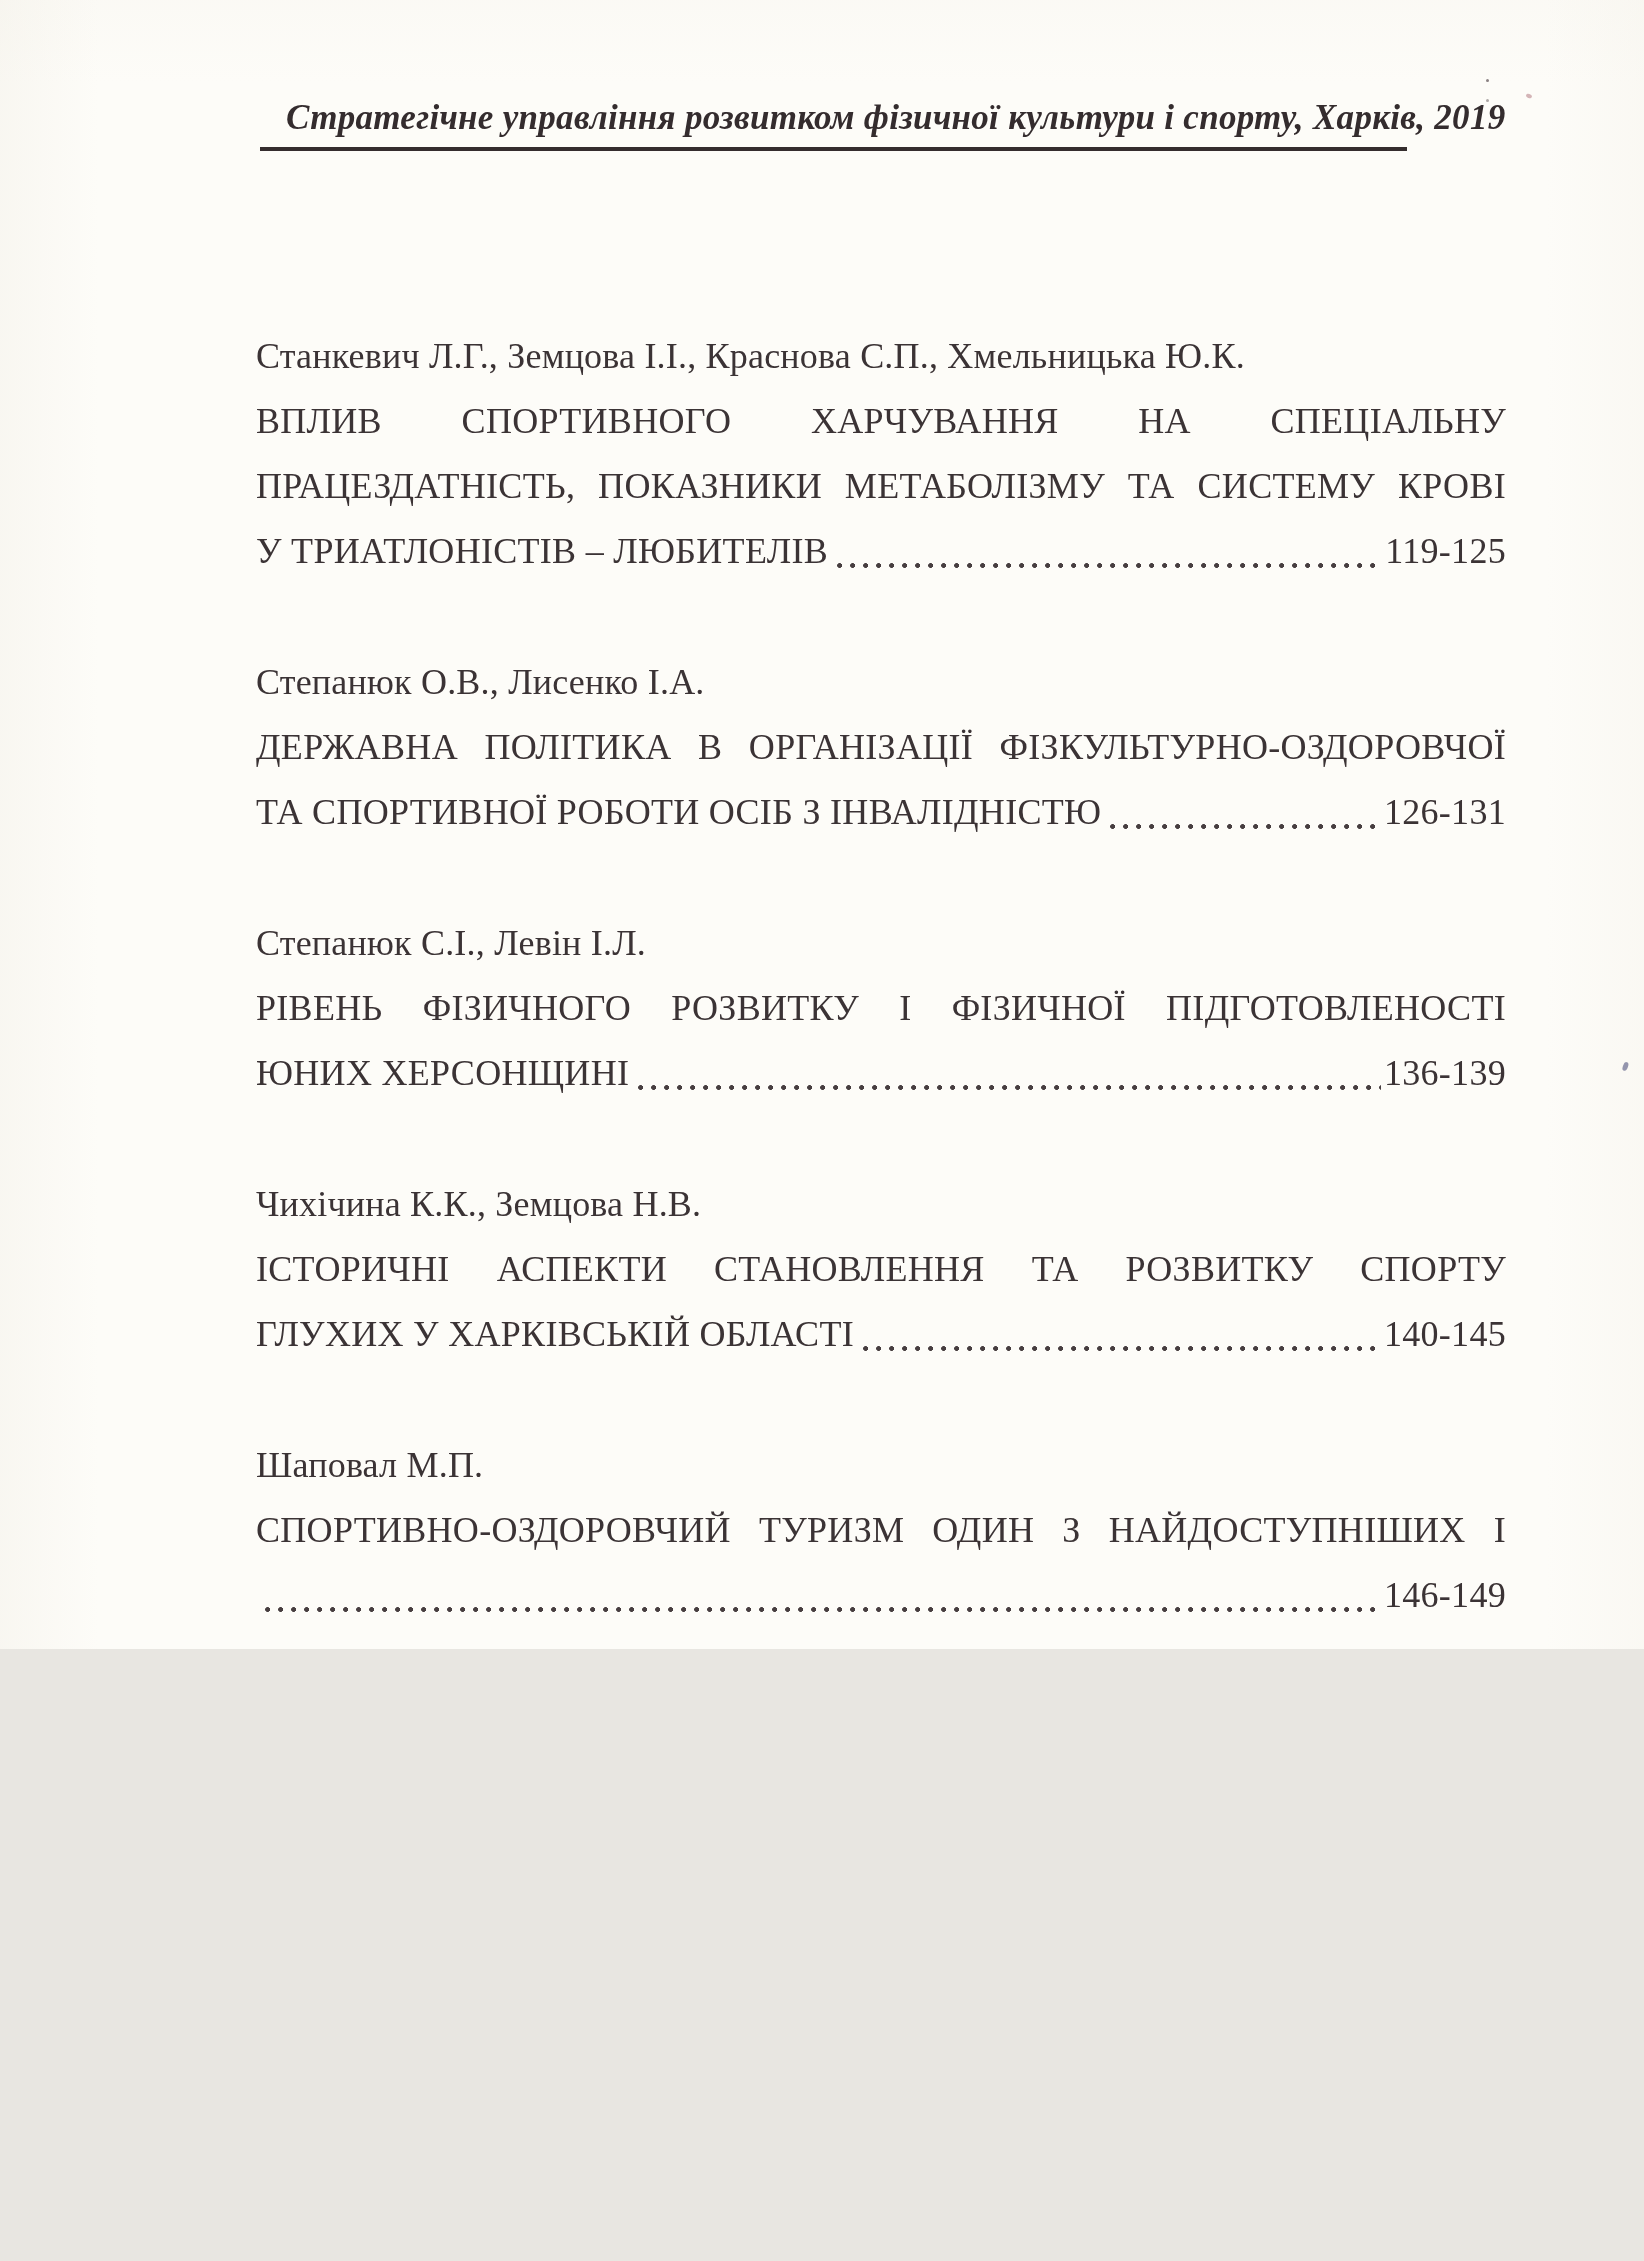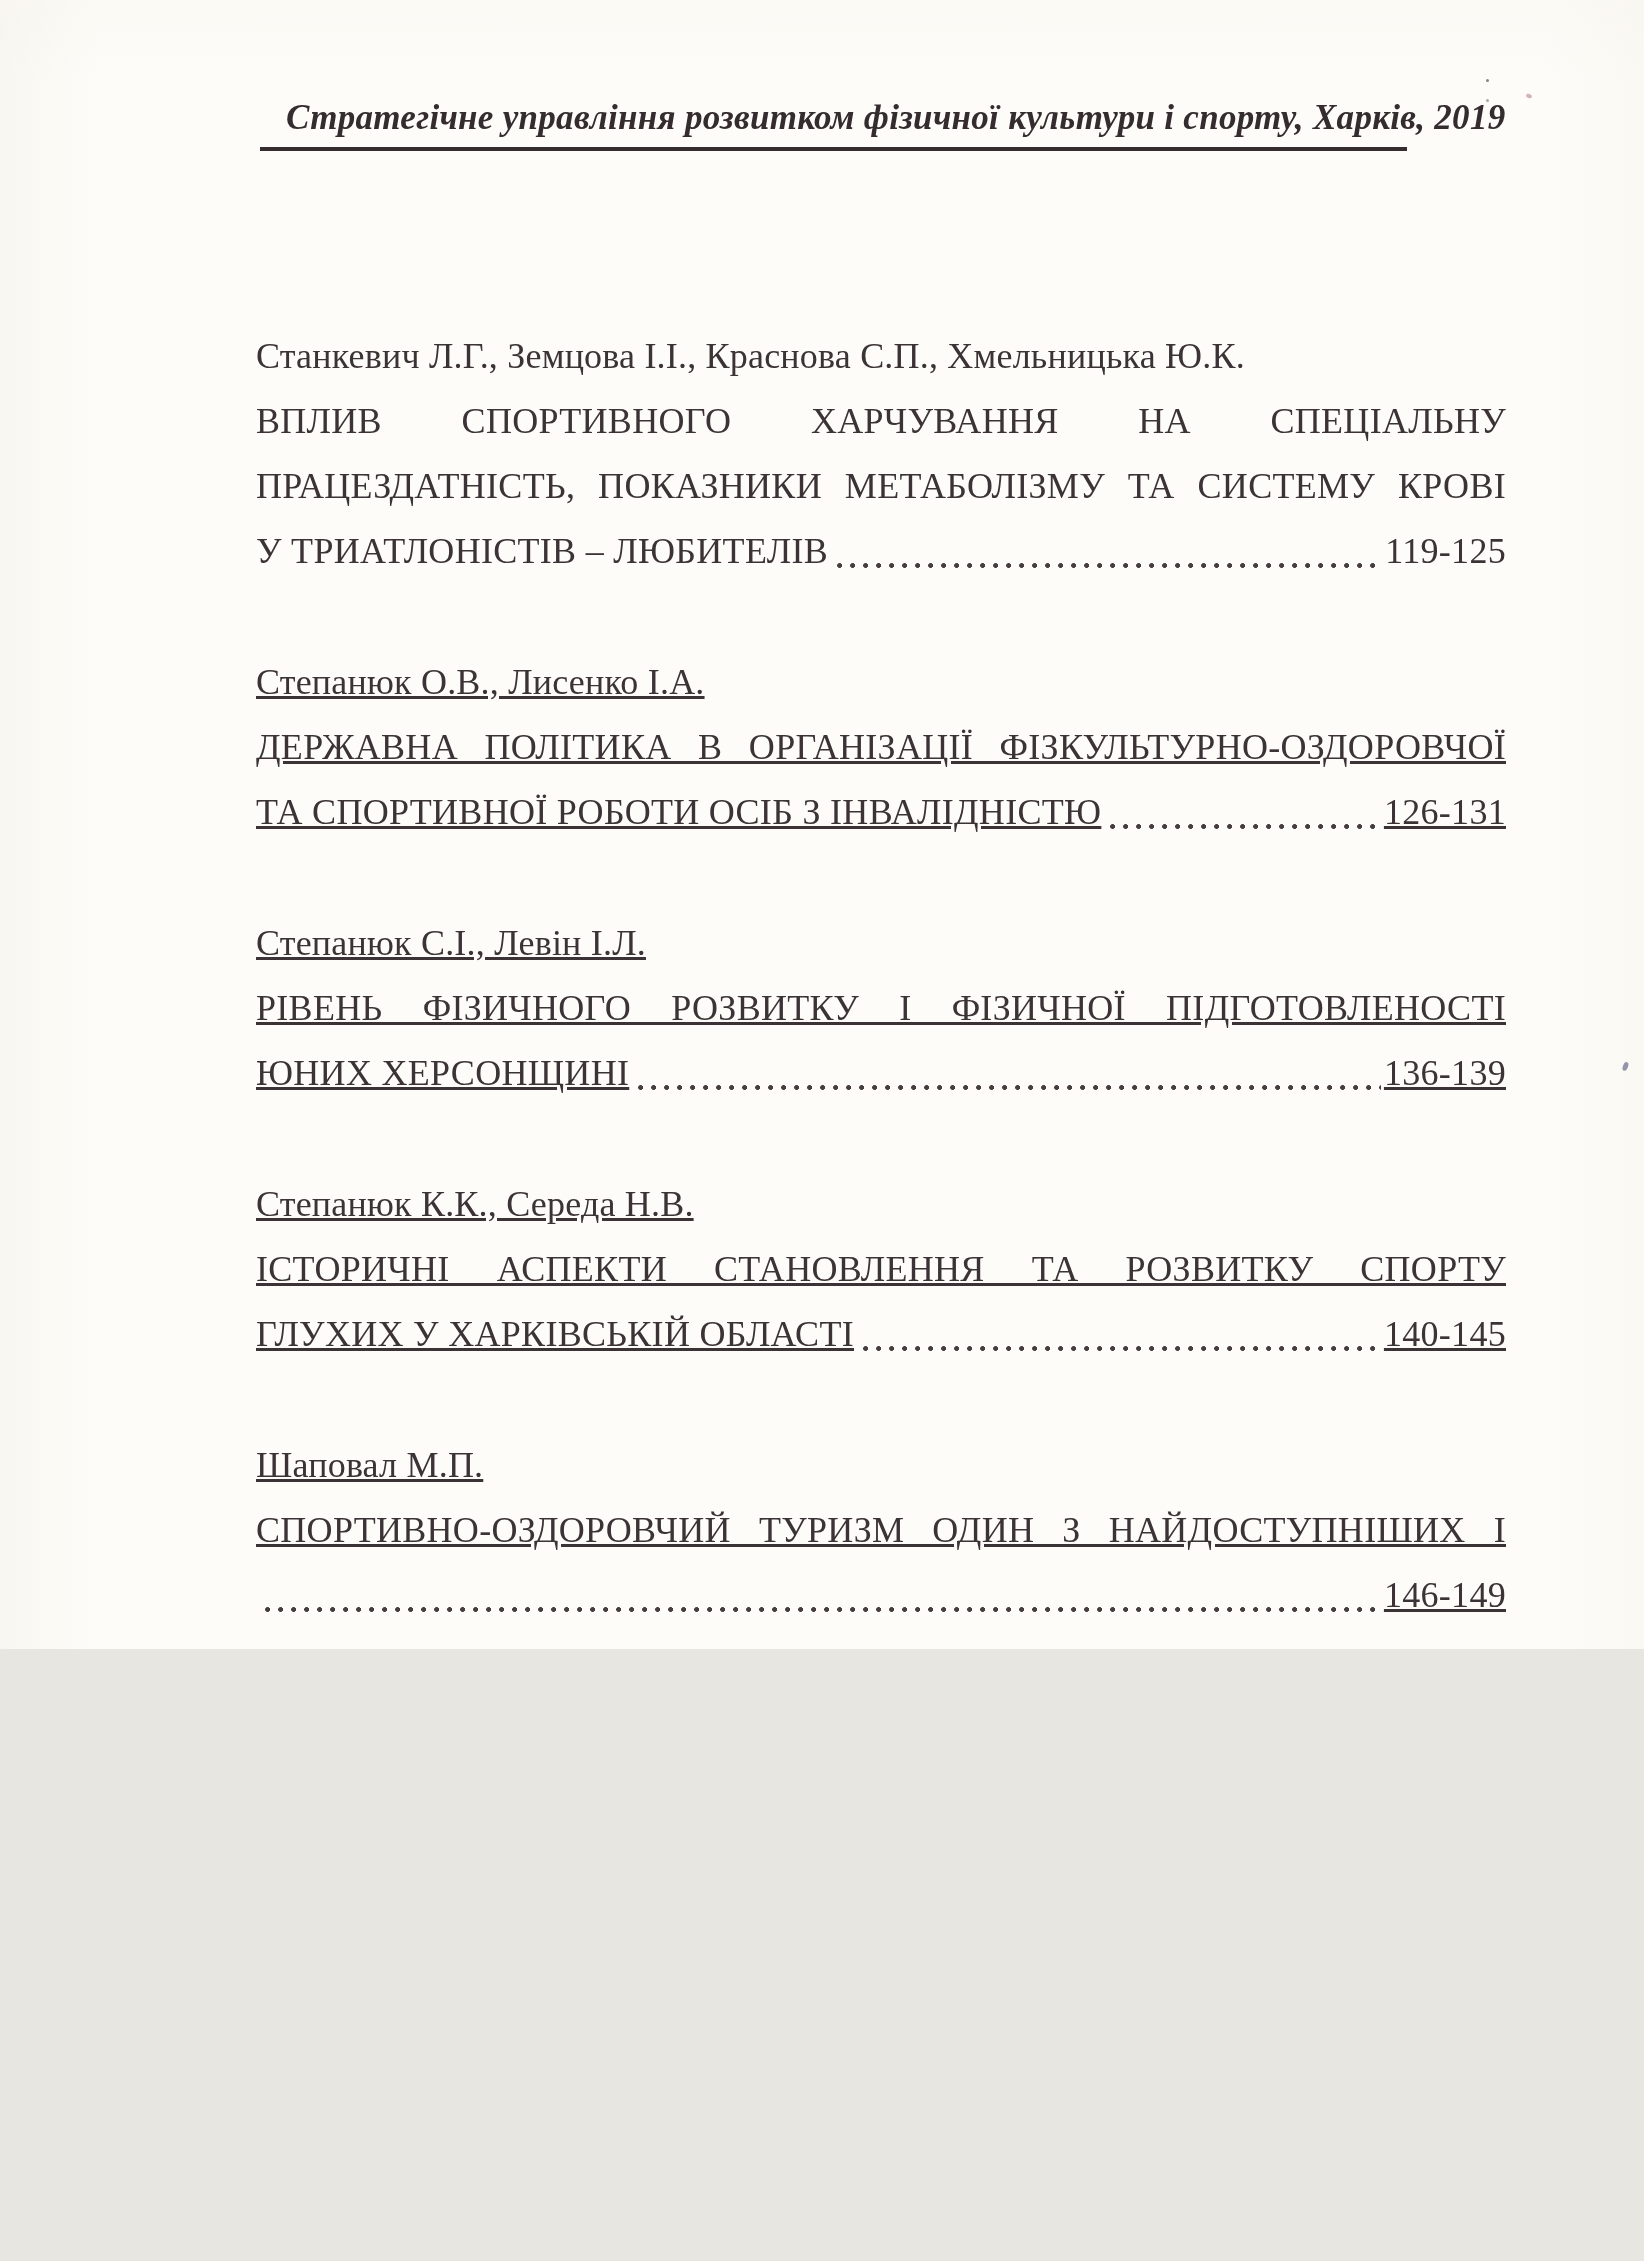--- a/index.html
+++ b/index.html
@@ -51,21 +51,21 @@
   }
 
   
   .content {
     position: absolute;
     left: 256px;
     top: 323px;
     width: 1250px;
   }
   .entry { }
-  .entry + .entry { margin-top: 65px; text-decoration: underline; }
+  .entry + .entry { margin-top: 65px; }
 
   .authors {
     font-size: 36px;
     line-height: 66px;
     letter-spacing: 0.2px;
     white-space: nowrap;
   }
   .title-line {
     font-size: 36px;
     line-height: 65px;
@@ -191,21 +191,21 @@
           <div class="title-line">РІВЕНЬ ФІЗИЧНОГО РОЗВИТКУ І ФІЗИЧНОЇ ПІДГОТОВЛЕНОСТІ</div>
         </div>
         <div class="last-line">
           <span class="last-text">ЮНИХ ХЕРСОНЩИНІ</span>
           <span class="leader"></span>
           <span class="pages">136-139</span>
         </div>
       </section>
 
       <section class="entry">
-        <div class="authors">Степанюк К.К., Середа Н.В.</div>
+        <div class="authors">Чихічина К.К., Земцова Н.В.</div>
         <div class="title-lines">
           <div class="title-line">ІСТОРИЧНІ АСПЕКТИ СТАНОВЛЕННЯ ТА РОЗВИТКУ СПОРТУ</div>
         </div>
         <div class="last-line">
           <span class="last-text">ГЛУХИХ У ХАРКІВСЬКІЙ ОБЛАСТІ</span>
           <span class="leader"></span>
           <span class="pages">140-145</span>
         </div>
       </section>
 

